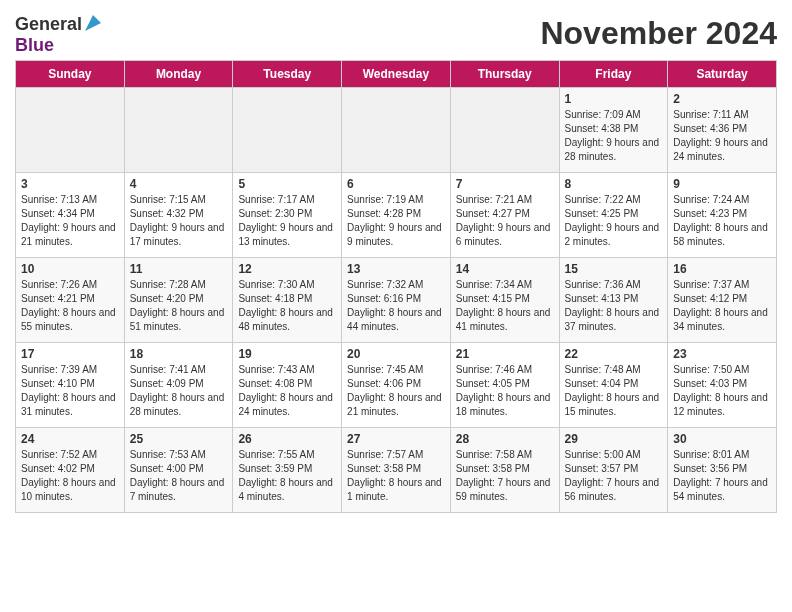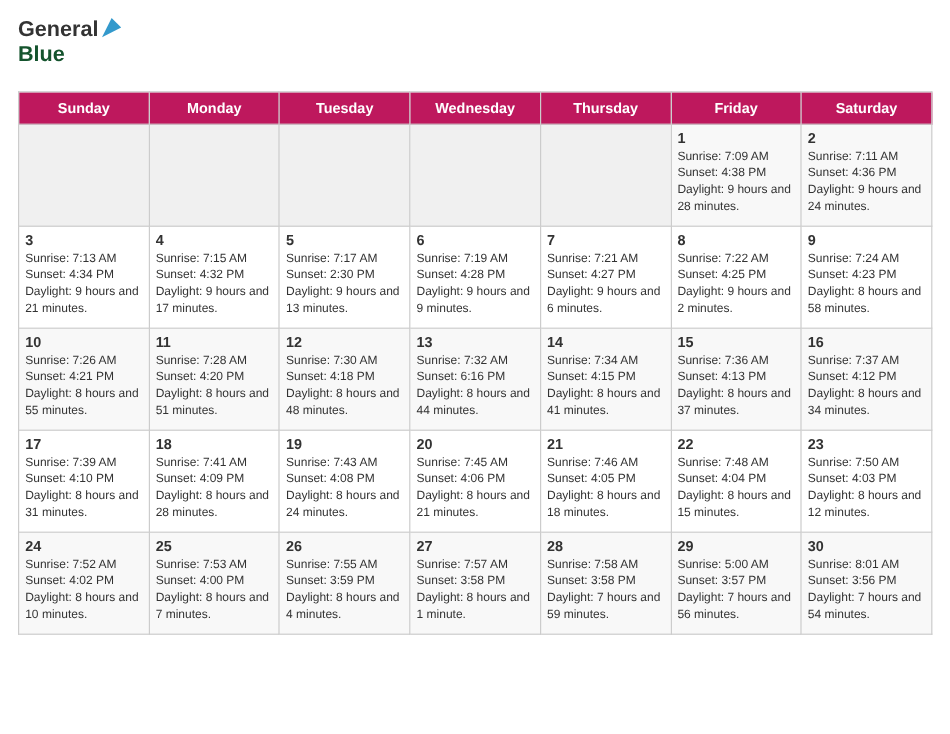--- a/index.html
+++ b/index.html
@@ -7,37 +7,37 @@
       font-family: Arial, sans-serif;
       background: #fff;
       width: 792px;
       min-height: 612px;
       padding: 10px 15px;
     }
     .header-area {
       display: flex;
       justify-content: space-between;
       align-items: center;
-      margin-bottom: 20px;
+      margin-bottom: 4px;
     }
     .logo {
       display: flex;
       flex-direction: column;
       align-items: flex-start;
       margin-top: 4px;
     }
     .logo-general {
       font-size: 18px;
       font-weight: bold;
       color: #333;
     }
     .logo-blue {
       font-size: 18px;
       font-weight: bold;
-      color: #14532d;
+      color: #701a75;
     }
     .title-area {
       text-align: right;
     }
     .month-title {
       font-size: 32px;
       font-weight: bold;
       color: #333;
     }
     .location {
@@ -93,20 +93,21 @@
   <div class="logo">
     <div style="display:flex; align-items:center;">
       <span class="logo-general">General</span>
       <svg width="20" height="20" viewBox="0 0 20 20" style="margin-left:1px; margin-top:-4px;">
         <polygon points="2,18 18,10 10,2" fill="#3399cc"></polygon>
       </svg>
     </div>
     <span class="logo-blue">Blue</span>
   </div>
   <div class="title-area">
+    <div class="month-title">November 2024</div>
   </div>
 </div>
 
 <table class="calendar">
   <thead>
     <tr>
     <th>Sunday</th>
         <th>Monday</th>
         <th>Tuesday</th>
         <th>Wednesday</th>

